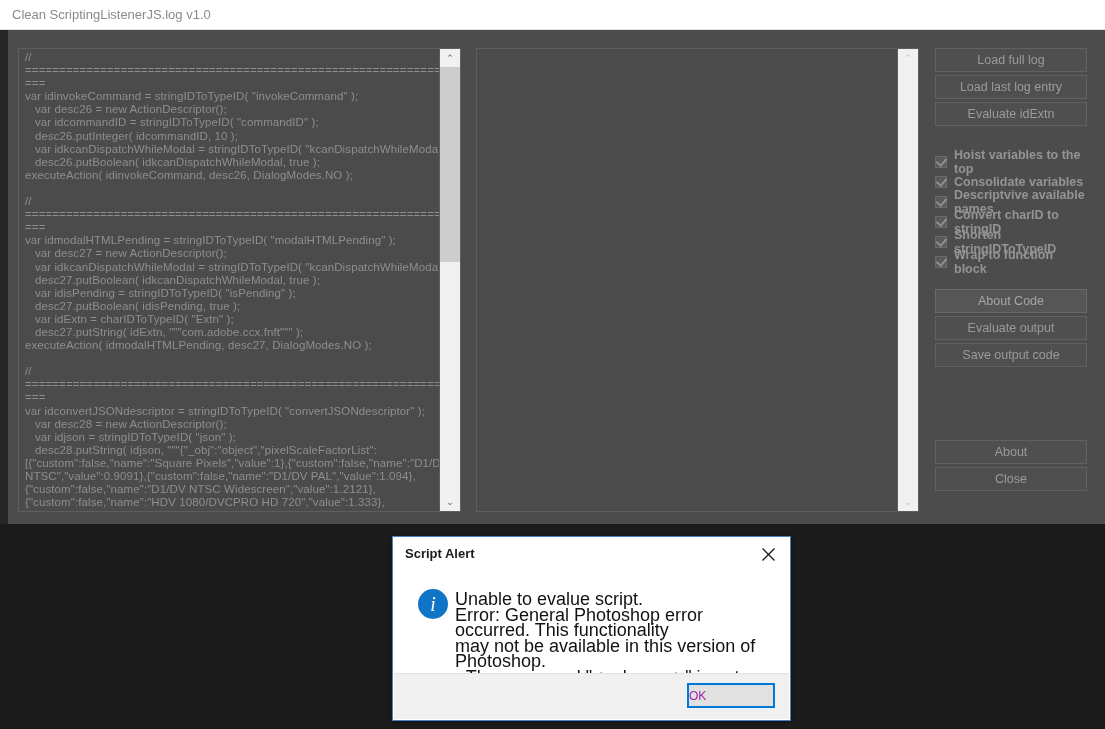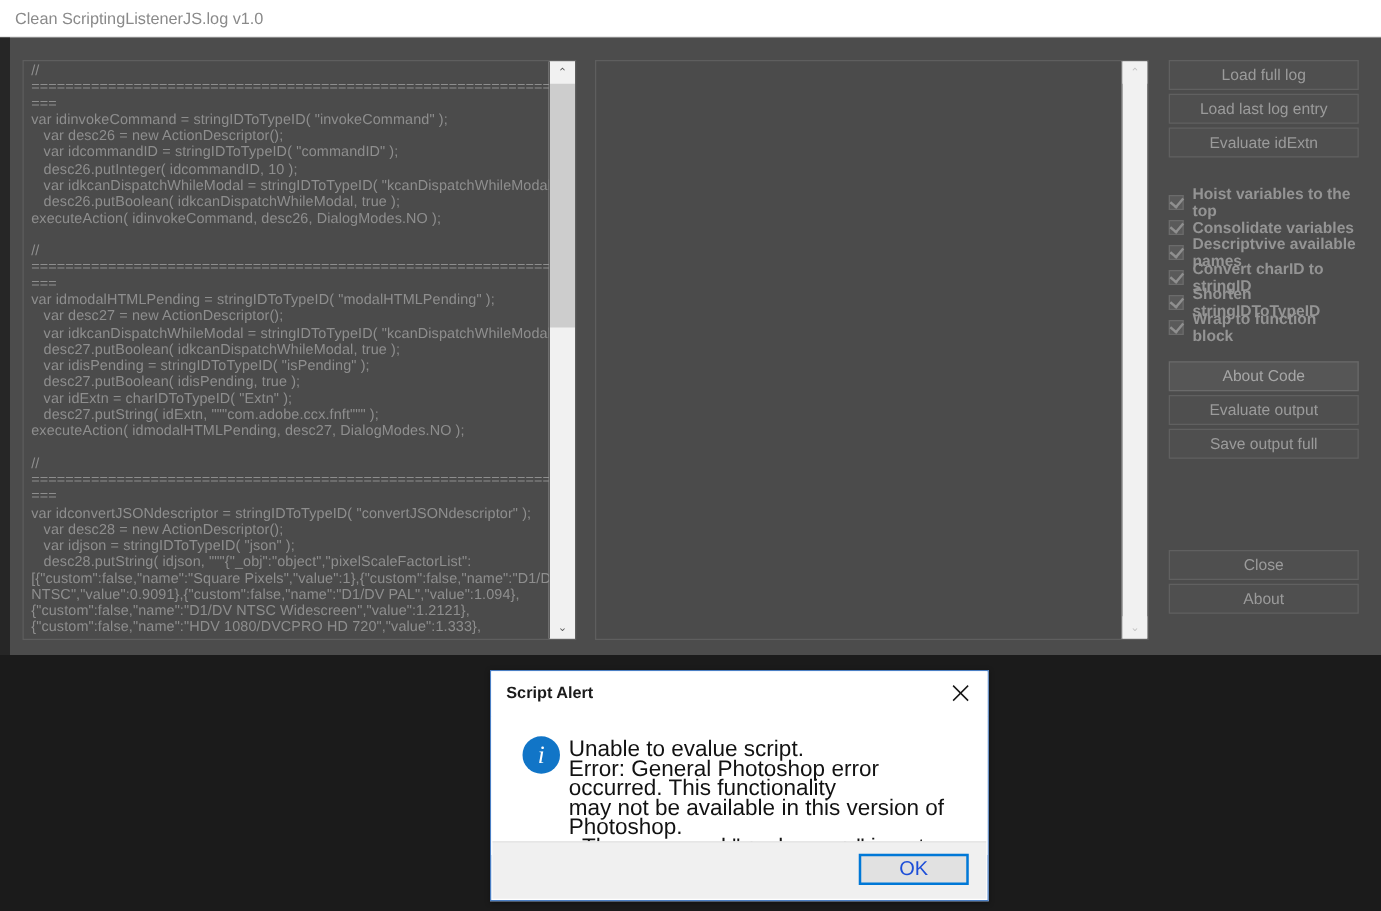--- a/index.html
+++ b/index.html
@@ -281,23 +281,23 @@
     position: absolute;
     right: 14px;
     top: 9px;
     width: 88px;
     height: 25px;
     background: #e1e1e1;
     border: 2px solid #0078d7;
     box-sizing: border-box;
     display: flex;
     align-items: center;
-    justify-content: center;
-    font-size: 16px;
-    color: #1d4ed8;
+    justify-content: flex-start;
+    font-size: 12px;
+    color: #a21caf;
     cursor: default;
   }
 </style>
 </head>
 <body>
 
 <div id="desktop"></div>
 
 <div id="app-window">
 
@@ -411,30 +411,30 @@
 
       <div class="panel-gap-md"></div>
 
       <div class="panel-btn highlight">
         <span>About Code</span>
       </div>
       <div class="panel-btn">
         <span>Evaluate output</span>
       </div>
       <div class="panel-btn">
-        <span>Save output full</span>
+        <span>Save output code</span>
       </div>
 
       <div class="panel-gap-xl"></div>
 
       <div class="panel-btn">
+        <span>About</span>
+      </div>
+      <div class="panel-btn">
         <span>Close</span>
-      </div>
-      <div class="panel-btn">
-        <span>About</span>
       </div>
 
     </div>
 
   </div>
 </div>
 
 <div id="script-alert">
 
   <div id="alert-titlebar">

